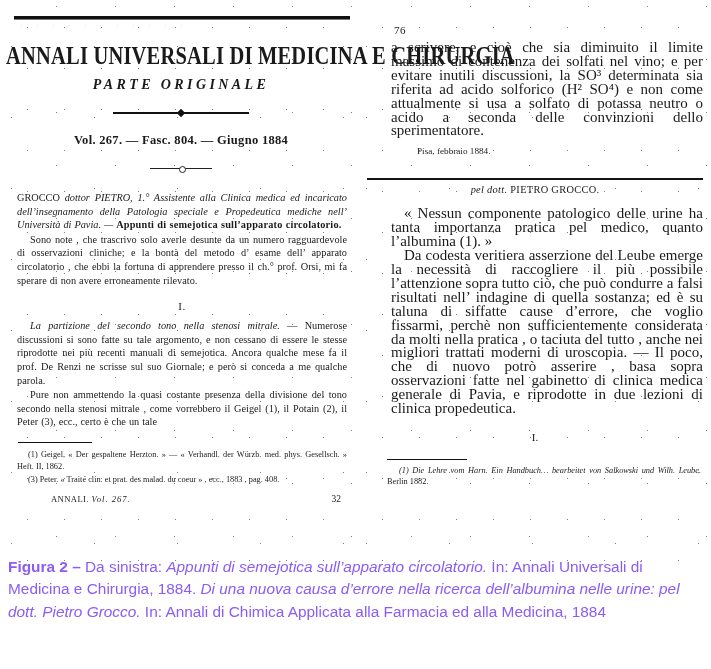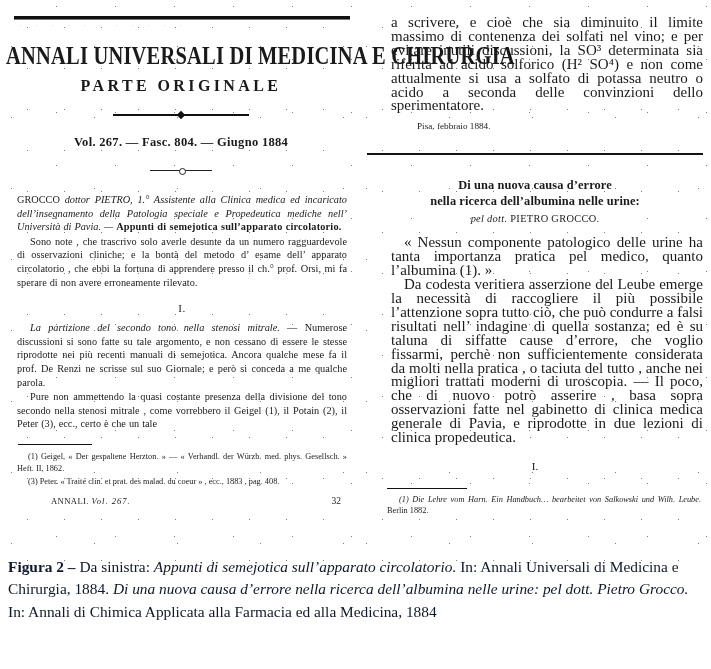--- a/index.html
+++ b/index.html
@@ -84,25 +84,26 @@
     font-weight: 700;
     font-size: 20.5px;
     letter-spacing: .2px;
     margin: 2px 0 0 0;
     transform: scaleY(1.18);
     transform-origin: center top;
     white-space: nowrap;
   }
   .subhead {
     text-align: center;
-    font-size: 16px;
+    font-size: 14px;
     font-weight: 700;
     letter-spacing: 3.4px;
     margin: 11px 0 0 0;
     font-family: "Liberation Serif", serif;
+    font-style: italic;
   }
 
   
   .orn-wrap { text-align: center; margin-top: 9px; }
   .orn-long {
     display: inline-block;
     position: relative;
     width: 136px;
     height: 6px;
   }
@@ -283,24 +284,24 @@
     font-style: italic;
   }
   .r-fn .rom { font-style: normal; }
 
   
   .caption {
     position: absolute;
     left: 8px;
     top: 556px;
     width: 690px;
-    font-family: Liberation Serif, serif;
+    font-family: Liberation Sans, sans-serif;
     font-size: 15.4px;
     line-height: 22.4px;
-    color: #0f172a;
+    color: #8b5cf6;
     text-align: left;
   }
   .caption b { font-weight: 700; }
   .caption i { font-style: italic; }
 </style>
 </head>
 <body>
 
 <div class="figure-area">
 
@@ -346,32 +347,29 @@
           <span class="vol">Vol. 267.</span></span>
         <span class="pageno">32</span>
       </div>
 
     </div>
   </div>
 
   <div class="scan-page scan-right">
     <div class="speckle"></div>
 
+    <div class="folio">76</div>
 
     <div class="rbody">
       <p class="rp" style="text-indent:0">a scrivere, e cioè che sia diminuito il limite massimo di contenenza dei solfati nel vino; e per evitare inutili discussioni, la SO³ determinata sia riferita ad acido solforico (H² SO⁴) e non come attualmente si usa a solfato di potassa neutro o acido a seconda delle convinzioni dello sperimentatore.</p>
       <div class="signoff">Pisa, febbraio 1884.</div>
     </div>
 
     <div class="mid-rule"></div>
 
-    <div class="art-title">
-      <span>Di una nuova causa d’errore</span><br>
-      <span>nella ricerca dell’albumina nelle urine:</span>
-    </div>
     <div class="art-byline"><i>pel dott.</i><span> PIETRO GROCCO.</span></div>
 
     <div class="rbody" style="margin-top:12px">
       <p class="rp">« Nessun componente patologico delle urine ha tanta importanza pratica pel medico, quanto l’albumina (1). »</p>
       <p class="rp">Da codesta veritiera asserzione del Leube emerge la necessità di raccogliere il più possibile l’attenzione sopra tutto ciò, che può condurre a falsi risultati nell’ indagine di quella sostanza; ed è su taluna di siffatte cause d’errore, che voglio fissarmi, perchè non sufficientemente considerata da molti nella pratica , o taciuta del tutto , anche nei migliori trattati moderni di uroscopia. — Il poco, che di nuovo potrò asserire , basa sopra osservazioni fatte nel gabinetto di clinica medica generale di Pavia, e riprodotte in due lezioni di clinica propedeutica.</p>
     </div>
 
     <div class="r-sect">I.</div>
 
 

